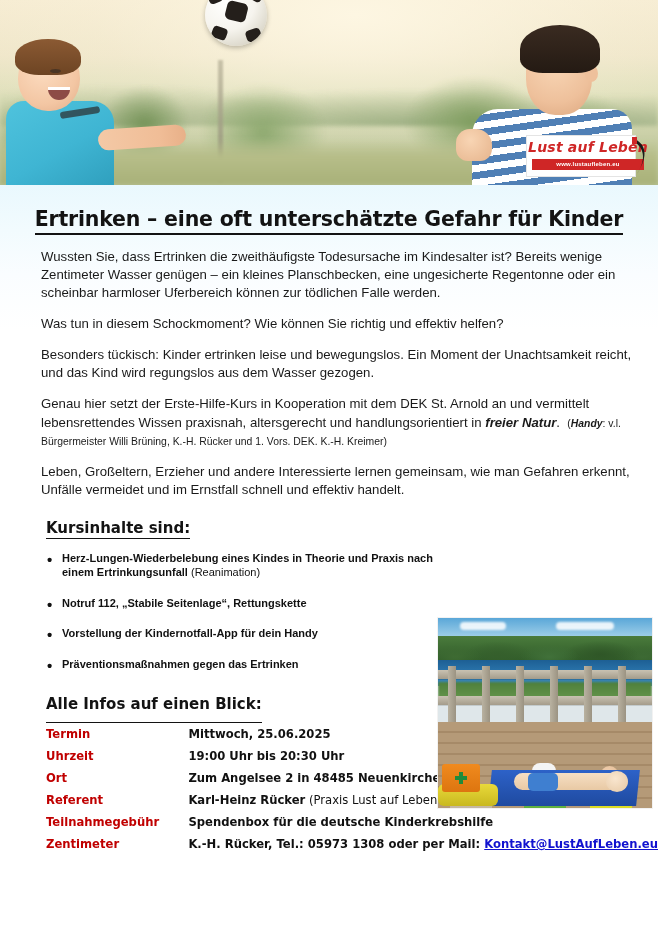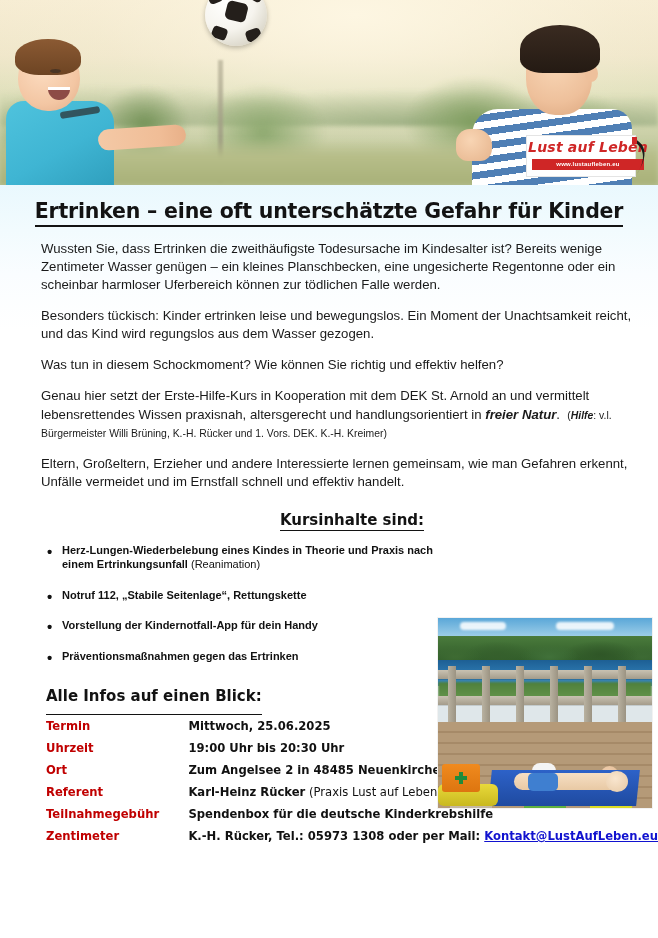--- a/index.html
+++ b/index.html
@@ -290,20 +290,21 @@
     top: 2px;
     width: 20px;
     height: 38px;
   }
   .logo-swoosh svg { display: block; }
 
   
   .content {
     position: relative;
     padding: 0;
+    margin-top: 8px;
   }
 
   h1.main-title {
     margin: 0;
     padding: 14px 0 0 0;
     text-align: center;
     font-family: "DejaVu Sans", sans-serif;
     font-size: 20.5px;
     font-weight: bold;
     color: #131313;
@@ -331,21 +332,20 @@
   }
   .caption b { font-weight: bold; }
 
   h2.section-head {
     margin: 0;
     padding: 20px 0 0 46px;
     font-family: "DejaVu Sans", sans-serif;
     font-size: 15px;
     font-weight: bold;
     color: #131313;
-    text-align: center;
   }
   h2.section-head .u {
     border-bottom: 1.6px solid #131313;
     padding-bottom: 1px;
   }
 
   ul.course-list {
     margin: 0;
     padding: 14px 0 0 0;
     list-style: none;
@@ -651,29 +651,29 @@
   </div>
 
   <div class="content">
 
     <h1 class="main-title">
       <span class="u">Ertrinken – eine oft unterschätzte Gefahr für Kinder</span>
     </h1>
 
     <p class="para p-intro">Wussten Sie, dass Ertrinken die zweithäufigste Todesursache im Kindesalter ist? Bereits wenige Zentimeter Wasser genügen – ein kleines Planschbecken, eine ungesicherte Regentonne oder ein scheinbar harmloser Uferbereich können zur tödlichen Falle werden.</p>
 
+    <p class="para p-gap">Was tun in diesem Schockmoment? Wie können Sie richtig und effektiv helfen?</p>
+
     <p class="para p-gap">Besonders tückisch: Kinder ertrinken leise und bewegungslos. Ein Moment der Unachtsamkeit reicht, und das Kind wird regungslos aus dem Wasser gezogen.</p>
 
-    <p class="para p-gap">Was tun in diesem Schockmoment? Wie können Sie richtig und effektiv helfen?</p>
-
     <p class="para p-gap">
-      <span>Genau hier setzt der Erste-Hilfe-Kurs in Kooperation mit dem DEK St. Arnold an und vermittelt lebensrettendes Wissen praxisnah, altersgerecht und handlungsorientiert in </span><b>freier Natur</b><span>.</span>&nbsp;&nbsp;<span class="caption"><span>(</span><b>Hilfe</b><span>: v.l. Bürgermeister Willi Brüning, K.-H. Rücker und 1. Vors. DEK. K.-H. Kreimer)</span></span>
+      <span>Genau hier setzt der Erste-Hilfe-Kurs in Kooperation mit dem DEK St. Arnold an und vermittelt lebensrettendes Wissen praxisnah, altersgerecht und handlungsorientiert in </span><b>freier Natur</b><span>.</span>&nbsp;&nbsp;<span class="caption"><span>(</span><b>Handy</b><span>: v.l. Bürgermeister Willi Brüning, K.-H. Rücker und 1. Vors. DEK. K.-H. Kreimer)</span></span>
     </p>
 
-    <p class="para p-gap">Eltern, Großeltern, Erzieher und andere Interessierte lernen gemeinsam, wie man Gefahren erkennt, Unfälle vermeidet und im Ernstfall schnell und effektiv handelt.</p>
+    <p class="para p-gap">Leben, Großeltern, Erzieher und andere Interessierte lernen gemeinsam, wie man Gefahren erkennt, Unfälle vermeidet und im Ernstfall schnell und effektiv handelt.</p>
 
     <h2 class="section-head">
       <span class="u">Kursinhalte sind:</span>
     </h2>
 
     <ul class="course-list">
       <li>
         <span>Herz-Lungen-Wiederbelebung eines Kindes in Theorie und Praxis nach einem Ertrinkungsunfall</span><span class="normal"> (Reanimation)</span>
       </li>
       <li>

